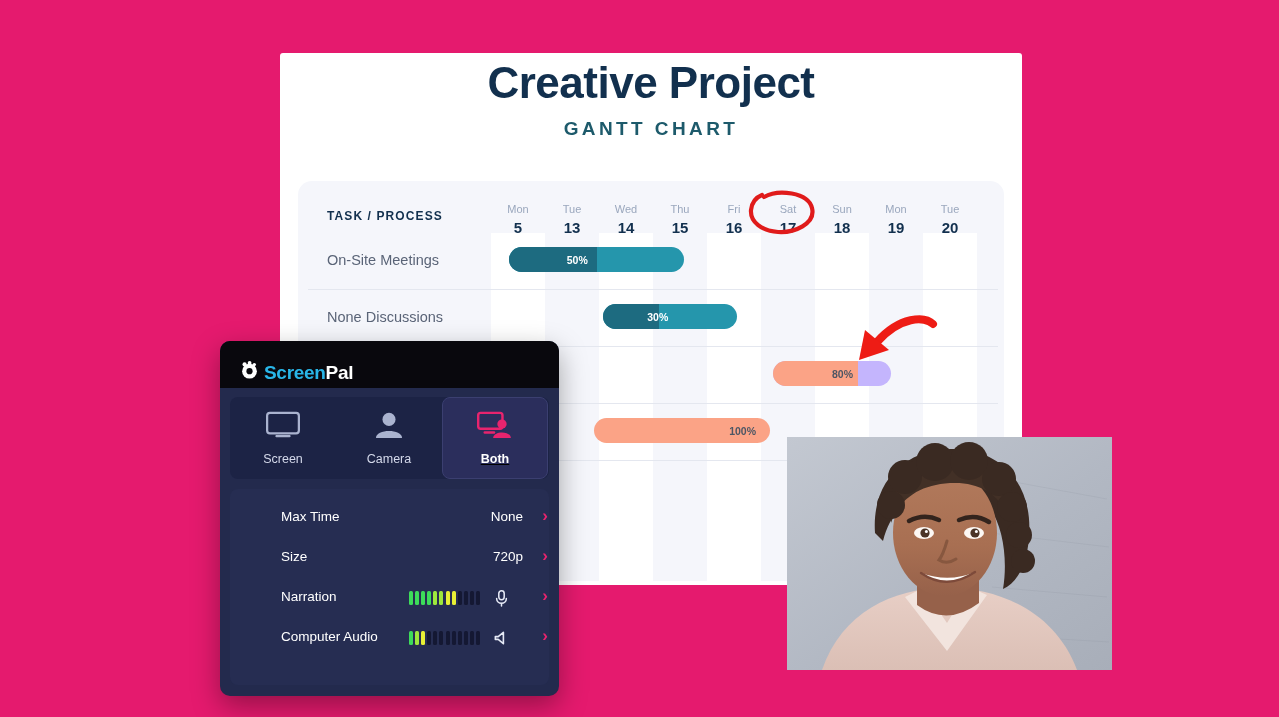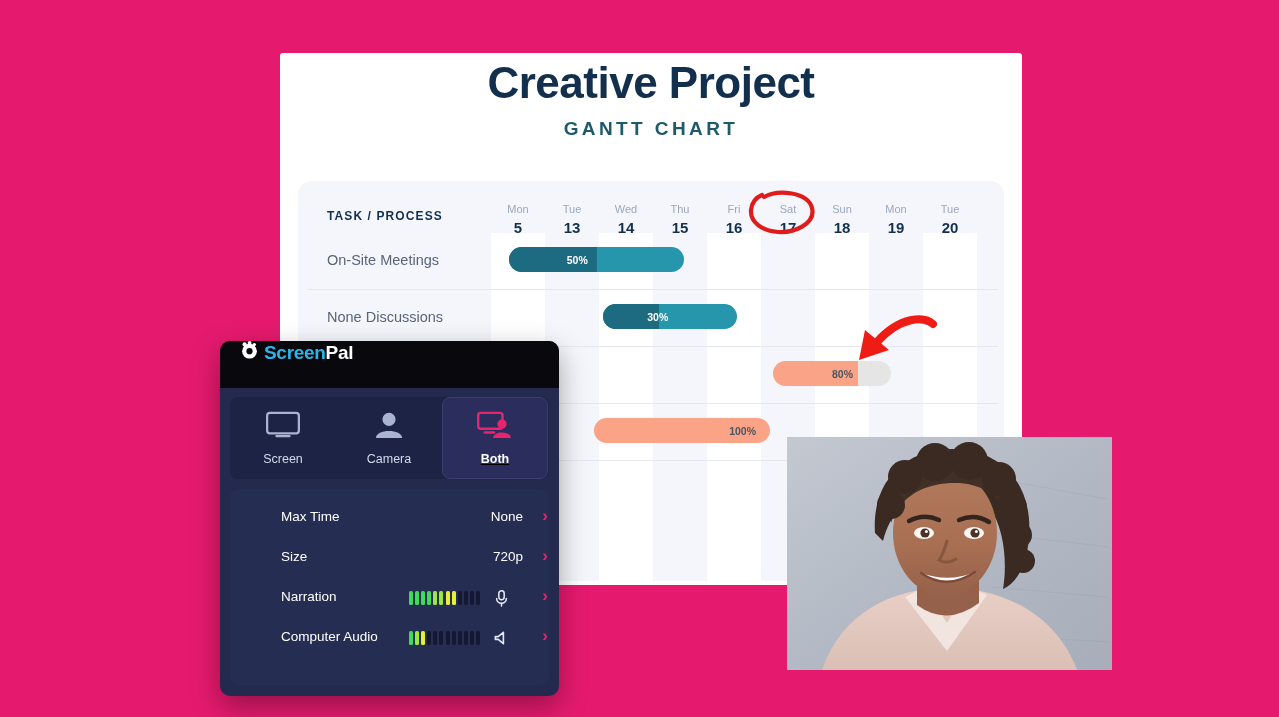--- a/index.html
+++ b/index.html
@@ -50,21 +50,21 @@
     position:absolute;height:25px;border-radius:13px;overflow:hidden;
   }
   .bar .fill{position:absolute;left:0;top:0;bottom:0;}
   .bar .pct{
     position:absolute;top:0;bottom:0;display:flex;align-items:center;
     font-size:10.5px;font-weight:bold;color:#4d5664;
   }
   .bar.teal{background:#2596ac;}
   .bar.teal .fill{background:#1d6b80;}
   .bar.teal .pct{color:#ffffff;}
-  .bar.orange{background:#e5e5e5;}
+  .bar.orange{background:#c4b5fd;}
   .bar.orange .fill{background:#fba386;}
   .bar.orange-solid{background:#fba386;}
 
   
   #circle-annot{
     position:absolute;left:748px;top:188px;width:70px;height:48px;
     pointer-events:none;
   }
   #arrow-annot{
     position:absolute;left:845px;top:312px;width:95px;height:72px;
@@ -79,21 +79,21 @@
 
   
   #sp-panel{
     position:absolute;left:220px;top:341px;width:339px;height:355px;
     background:#232a4d;border-radius:10px;
     box-shadow:0 10px 28px rgba(0,0,0,.35);overflow:hidden;
   }
   #sp-header{
     height:47px;background:#09080d;position:relative;
   }
-  #sp-logo-wrap{position:absolute;left:20px;top:0;display:flex;align-items:center;gap:5px;}
+  #sp-logo-wrap{position:absolute;left:20px;top:20px;display:flex;align-items:center;gap:5px;}
   #sp-logo-text{font-size:19px;font-weight:bold;letter-spacing:-0.3px;}
   #sp-logo-text .a{color:#29b6e8;}
   #sp-logo-text .b{color:#ffffff;}
 
   #sp-tabs{
     position:absolute;left:10px;top:56px;width:319px;height:82px;
     background:#1c2345;border-radius:8px;
   }
   .sp-tab{
     position:absolute;top:0;width:106px;height:82px;border-radius:8px;

